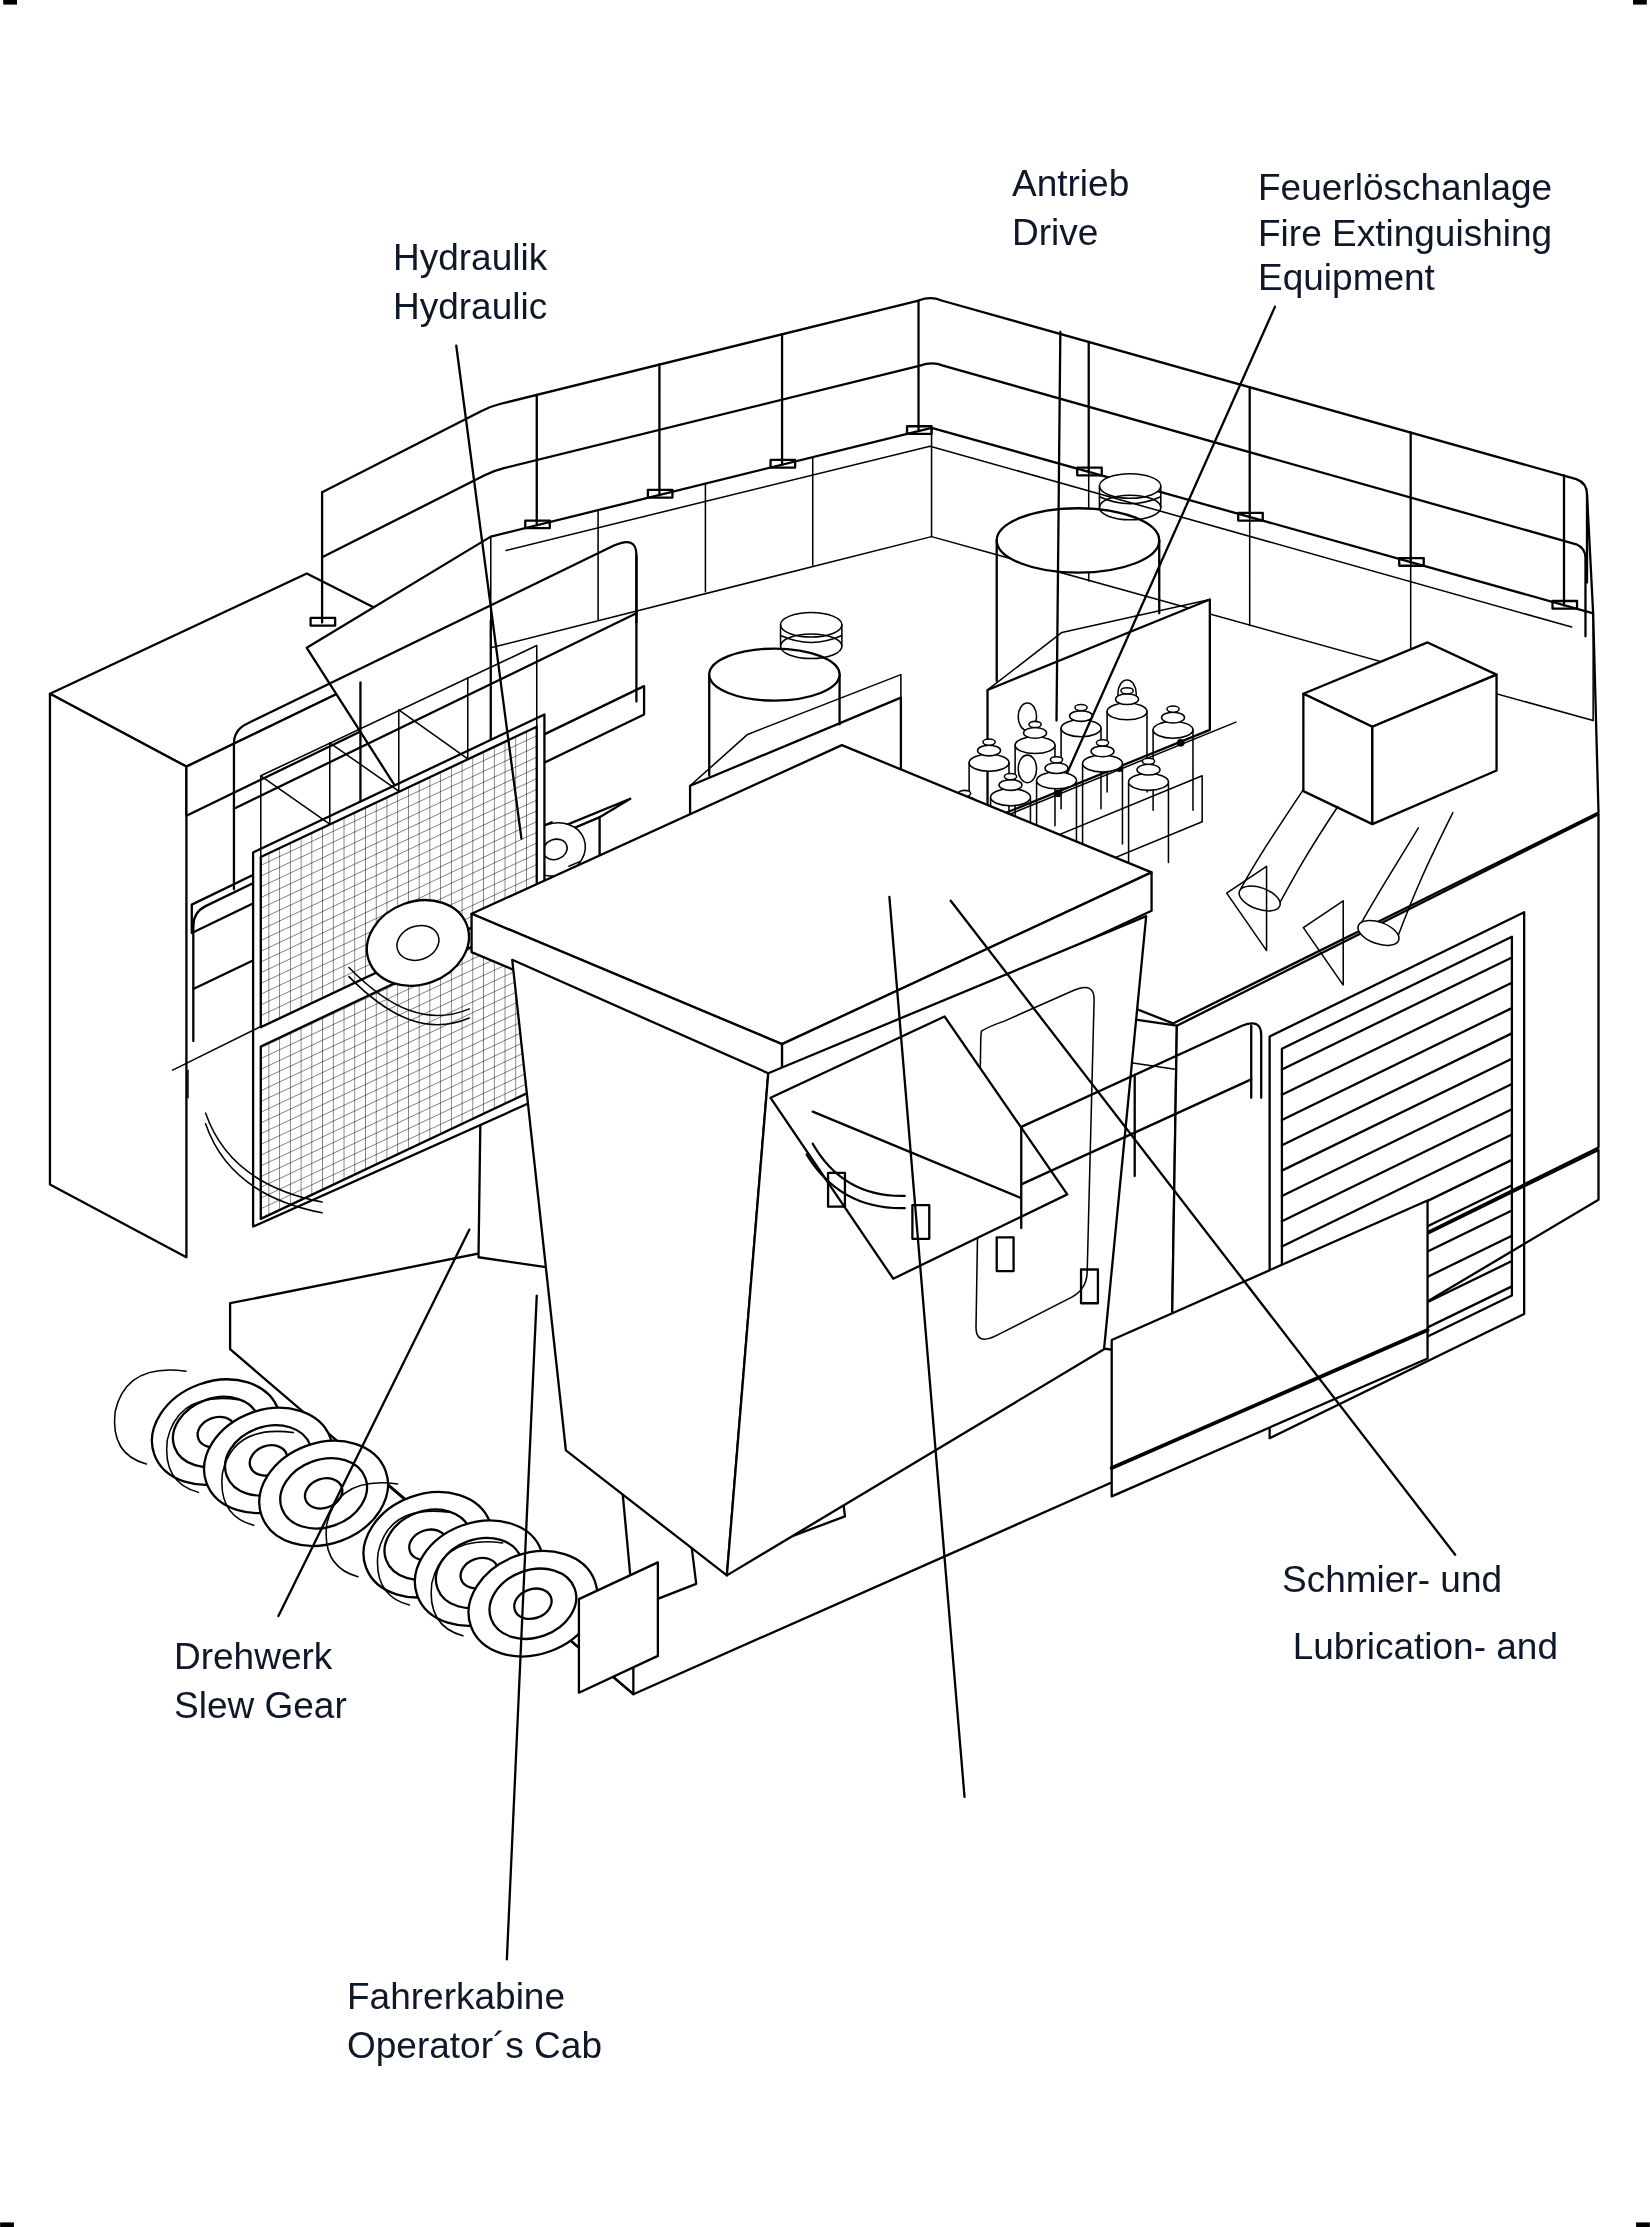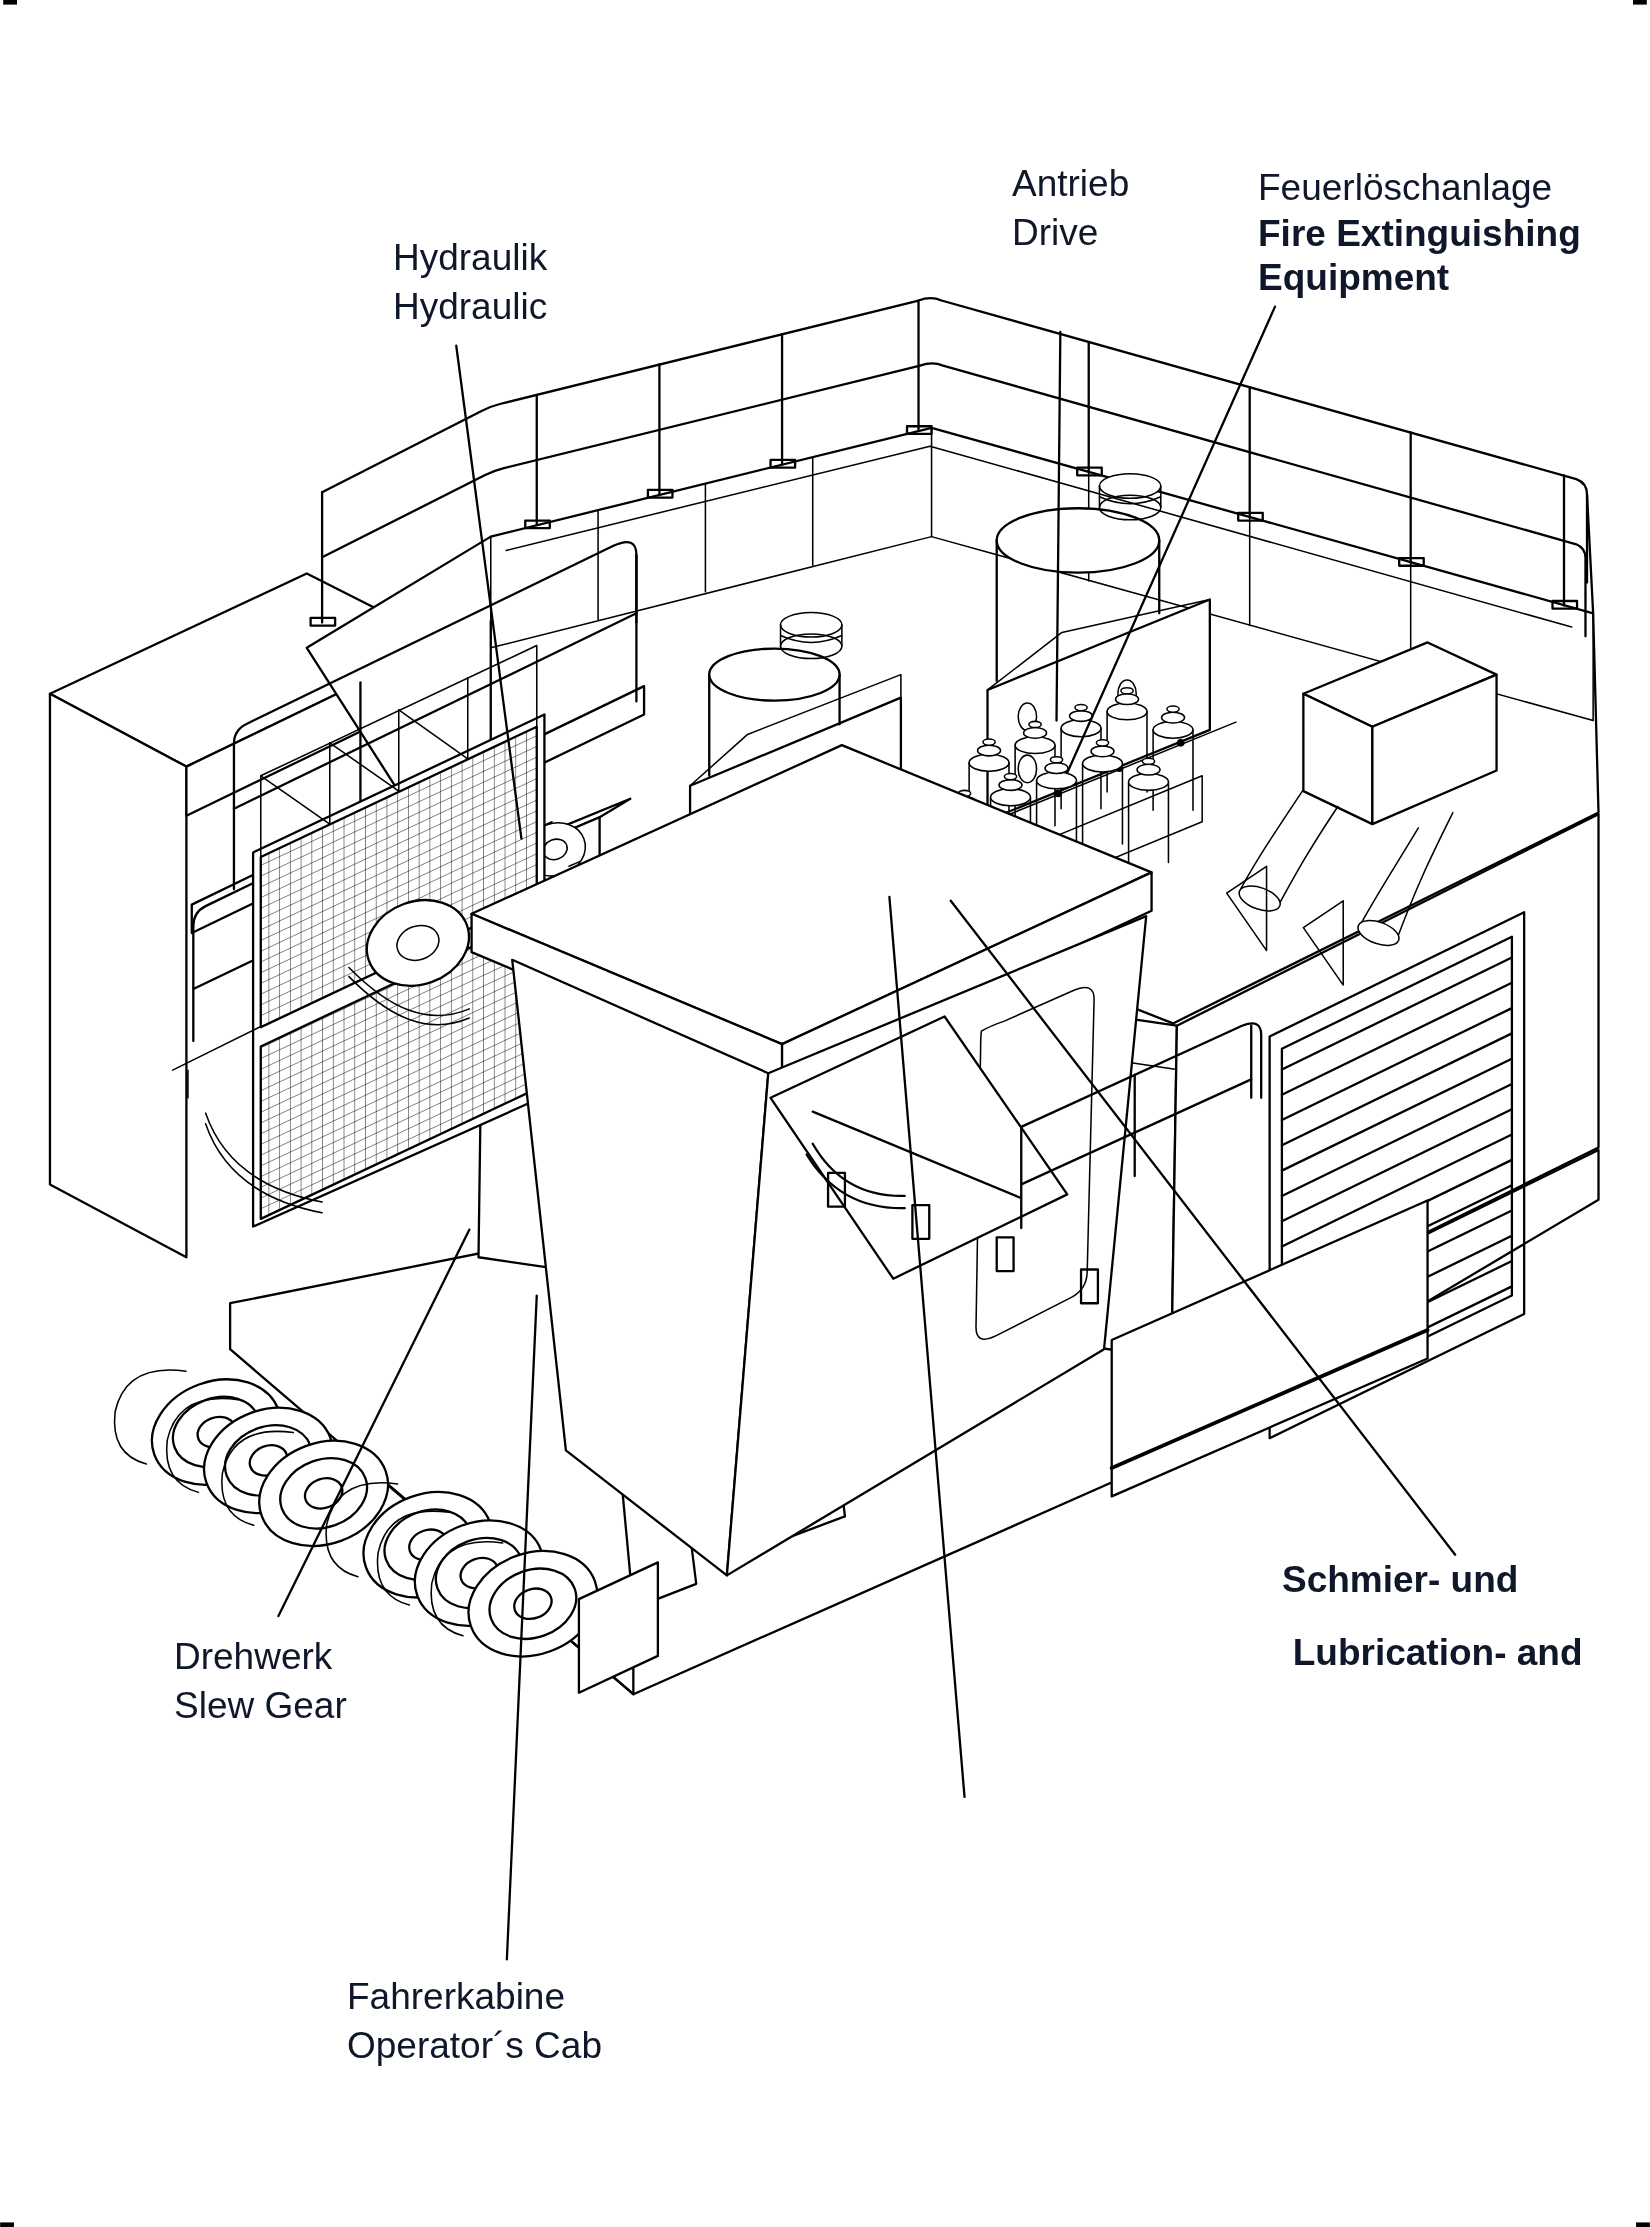--- a/index.html
+++ b/index.html
@@ -8,22 +8,22 @@
   .stage svg{position:absolute;left:0;top:0;}
   svg *{stroke:#000;fill:none;stroke-width:3;stroke-linejoin:round;stroke-linecap:round;}
   svg .solid{fill:#fff;}
   svg .mesh{fill:url(#mesh);}
   svg .fine{stroke-width:2;}
   svg .thick{stroke-width:5;}
   svg .dot{fill:#000;stroke:none;}
   svg .mark{fill:#000;stroke:none;}
   svg .leader{stroke-width:2;}
   .label{position:absolute;color:#0f172a;font-size:37px;line-height:49px;white-space:nowrap;}
-  .label .tight{line-height:44px;font-weight:bold;}
-  .gap{margin-top:29px;}
+  .label .tight{line-height:44px;}
+  .gap{margin-top:23px;}
   .indent{padding-left:10.7px;}
 </style>
 </head>
 <body>
 
 <div class="stage">
 
 <svg width="1650" height="2227" viewBox="0 0 2152 2905">
   <defs>
     <pattern id="mesh" width="14" height="14" patternUnits="userSpaceOnUse" patternTransform="matrix(1,-0.47,0,1,0,0)">

